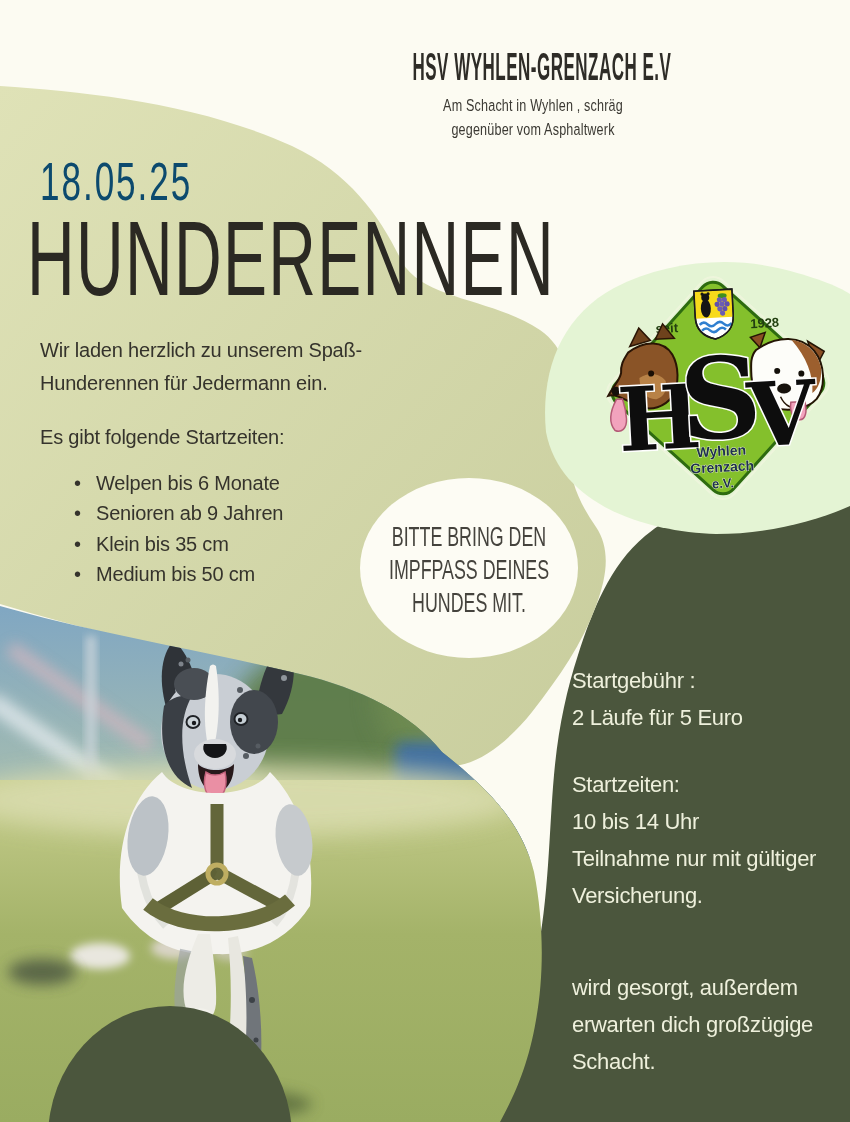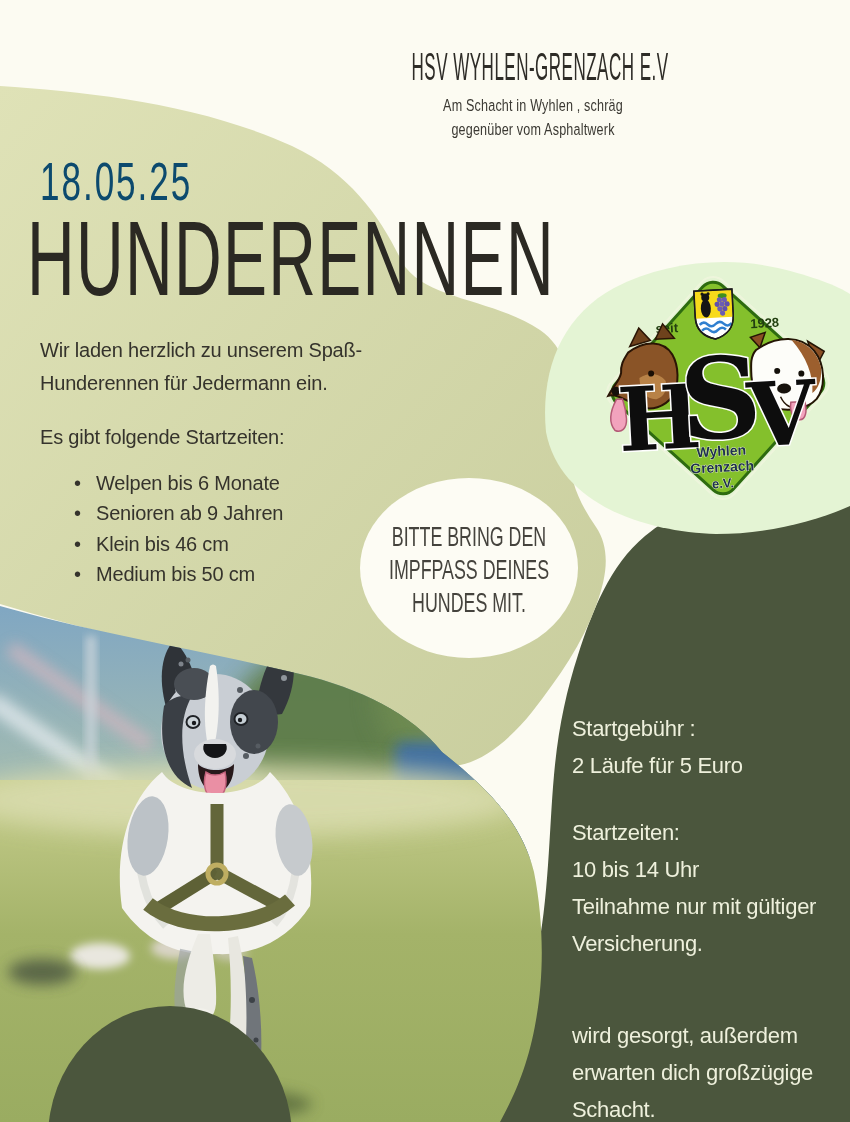--- a/index.html
+++ b/index.html
@@ -5,39 +5,39 @@
   html,body{margin:0;padding:0;background:#ffffff;}
   .poster{
     position:relative;width:850px;height:1122px;overflow:hidden;
     background:#fcfbf2;font-family:"Liberation Sans",sans-serif;
   }
   .bg-svg{position:absolute;left:0;top:0;width:850px;height:1122px;}
   .abs{position:absolute;}
   .nowrap{white-space:nowrap;}
 
   
-  .org-title{left:283px;top:45px;width:500px;text-align:left;color:#2e2c27;}
+  .org-title{left:283px;top:45px;width:500px;text-align:left;color:#2e2c27;font-weight:bold;}
   .org-title .t{display:inline-block;font-size:34px;letter-spacing:1px;transform:scale(.5,1.12);transform-origin:center top;}
   .org-sub{left:383px;top:94px;width:300px;text-align:center;color:#3b3933;
     font-size:15px;line-height:22.5px;transform:scale(.84,1.05);transform-origin:center top;letter-spacing:.2px;}
   .event-date{left:40px;top:150px;color:#0c4a6e;}
   .event-date .t{display:inline-block;font-size:54px;letter-spacing:3px;transform:scale(.65,1.0);transform-origin:left top;}
   .event-title{left:27px;top:198px;color:#2b2923;}
   .event-title .t{display:inline-block;font-size:100px;letter-spacing:2px;transform:scale(.66,1.05);transform-origin:left top;}
 
   .intro{left:40px;top:334px;color:#35332c;font-size:20px;line-height:32.5px;letter-spacing:-.2px;}
   .cat-heading{left:40px;top:426px;color:#35332c;font-size:20px;letter-spacing:-.2px;}
   .cat-list{left:58px;top:452px;color:#35332c;font-size:20px;letter-spacing:-.2px;list-style:none;margin:16px;padding:0;}
   .cat-list li{line-height:30.4px;}
   .cat-list .bullet{display:inline-block;width:22px;}
 
   .circle-note{left:299px;top:521px;width:340px;text-align:center;color:#45433d;
     font-size:27px;line-height:33px;transform:scale(.66,1);transform-origin:center top;}
 
-  .right-col{color:#eef0dc;font-size:22px;line-height:37px;letter-spacing:-.3px;margin-top:48px;}
+  .right-col{color:#eef0dc;font-size:22px;line-height:37px;letter-spacing:-.3px;}
   .fee-block{left:572px;top:662px;}
   .schedule-block{left:572px;top:766px;}
   .closing-block{left:572px;top:969px;}
 </style>
 </head>
 <body>
 
 <div class="poster">
 
   <svg class="bg-svg" viewBox="0 0 850 1122">
@@ -236,21 +236,21 @@
 
   <div class="abs intro">
     <div>Wir laden herzlich zu unserem Spaß-</div>
     <div>Hunderennen für Jedermann ein.</div>
   </div>
 
   <div class="abs cat-heading">Es gibt folgende Startzeiten:</div>
   <ul class="abs cat-list">
     <li><span class="bullet">•</span><span>Welpen bis 6 Monate</span></li>
     <li><span class="bullet">•</span><span>Senioren ab 9 Jahren</span></li>
-    <li><span class="bullet">•</span><span>Klein bis 46 cm</span></li>
+    <li><span class="bullet">•</span><span>Klein bis 35 cm</span></li>
     <li><span class="bullet">•</span><span>Medium bis 50 cm</span></li>
   </ul>
 
   <div class="abs circle-note">
     <div class="nowrap">BITTE BRING DEN</div>
     <div class="nowrap">IMPFPASS DEINES</div>
     <div class="nowrap">HUNDES MIT.</div>
   </div>
 
   <div class="abs right-col fee-block">

